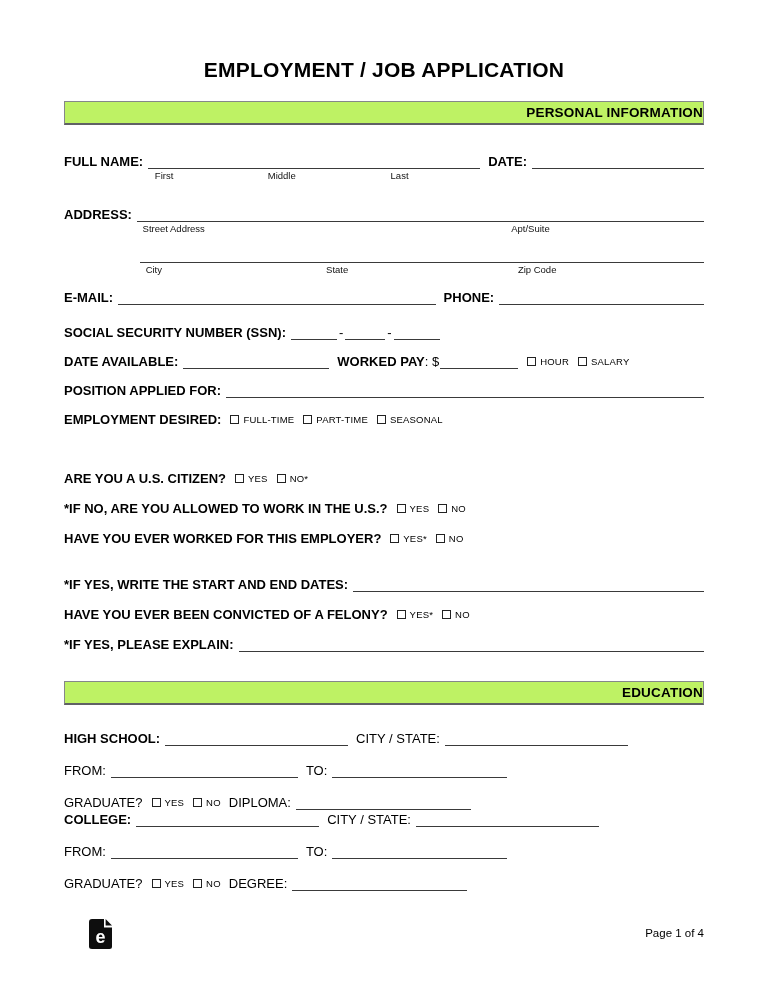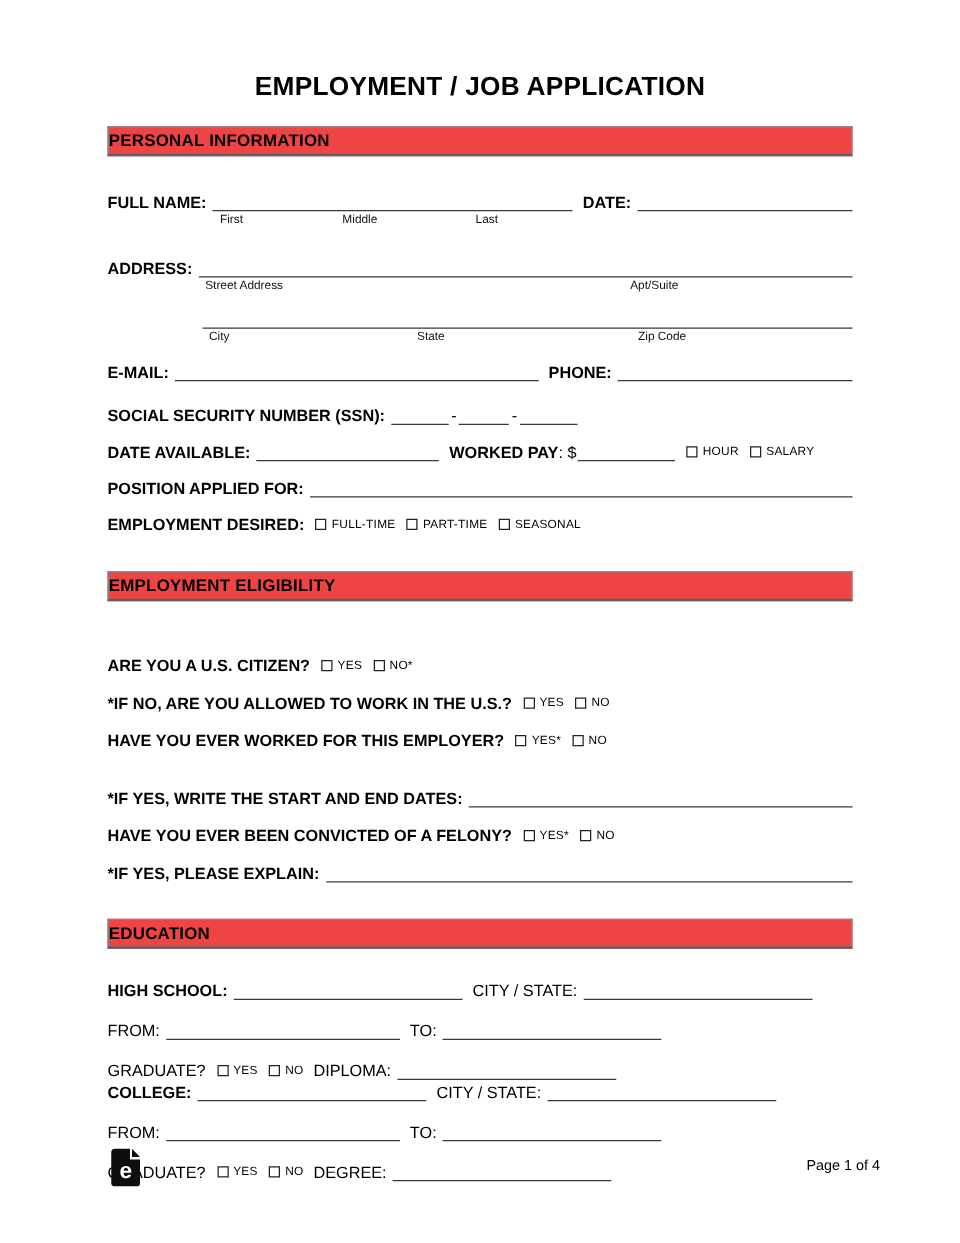--- a/index.html
+++ b/index.html
@@ -1,22 +1,22 @@
 <!DOCTYPE html>
 <html><head>
 <meta charset="utf-8">
 <style>
   *{box-sizing:border-box}
   html,body{margin:0;padding:0;background:#fff}
   .page{width:768px;height:994px;background:#ffffff;position:relative;overflow:hidden;
         font-family:"Liberation Sans","DejaVu Sans",sans-serif;color:#000}
-  .content{padding:0 86px}
+  .content{padding:0 64px}
   .title{margin:0;padding-top:58px;text-align:center;font-size:21px;font-weight:bold;letter-spacing:.2px}
-  .bar{margin-top:19px;background:#ef4444;border:1px solid #85878a;border-bottom:2px solid #606164;
-       height:24px;display:flex;align-items:center;justify-content:flex-start;
+  .bar{margin-top:19px;background:#bef264;border:1px solid #85878a;border-bottom:2px solid #606164;
+       height:24px;display:flex;align-items:center;justify-content:flex-end;
        font-weight:bold;font-size:13.5px;letter-spacing:.2px}
   .row{display:flex;align-items:flex-end;font-size:13px;height:17px;white-space:nowrap}
   .b{font-weight:bold}
   .line{border-bottom:1.5px solid #3a3a3a;height:16px;position:relative;margin-left:5px}
   .fill{flex:1}
   .gap8{margin-left:8px}
   .subs{position:absolute;top:calc(100% + 2px);left:0;width:100%;height:12px;
         font-size:9.5px;font-weight:normal;color:#111}
   .subs span{position:absolute;top:0;white-space:nowrap}
   .opt{display:inline-flex;align-items:center;margin-left:9px;font-size:9.5px;
@@ -118,23 +118,20 @@
       <span class="opt">
         <span class="cb"></span>
         <span>PART-TIME</span>
       </span>
       <span class="opt">
         <span class="cb"></span>
         <span>SEASONAL</span>
       </span>
     </div>
 
-    <div class="bar" style="margin-top:30px">
-      <span>EMPLOYMENT ELIGIBILITY</span>
-    </div>
 
     <div class="row" style="margin-top:42px">
       <span class="b">ARE YOU A U.S. CITIZEN?</span>
       <span class="opt">
         <span class="cb"></span>
         <span>YES</span>
       </span>
       <span class="opt">
         <span class="cb"></span>
         <span>NO*</span>

